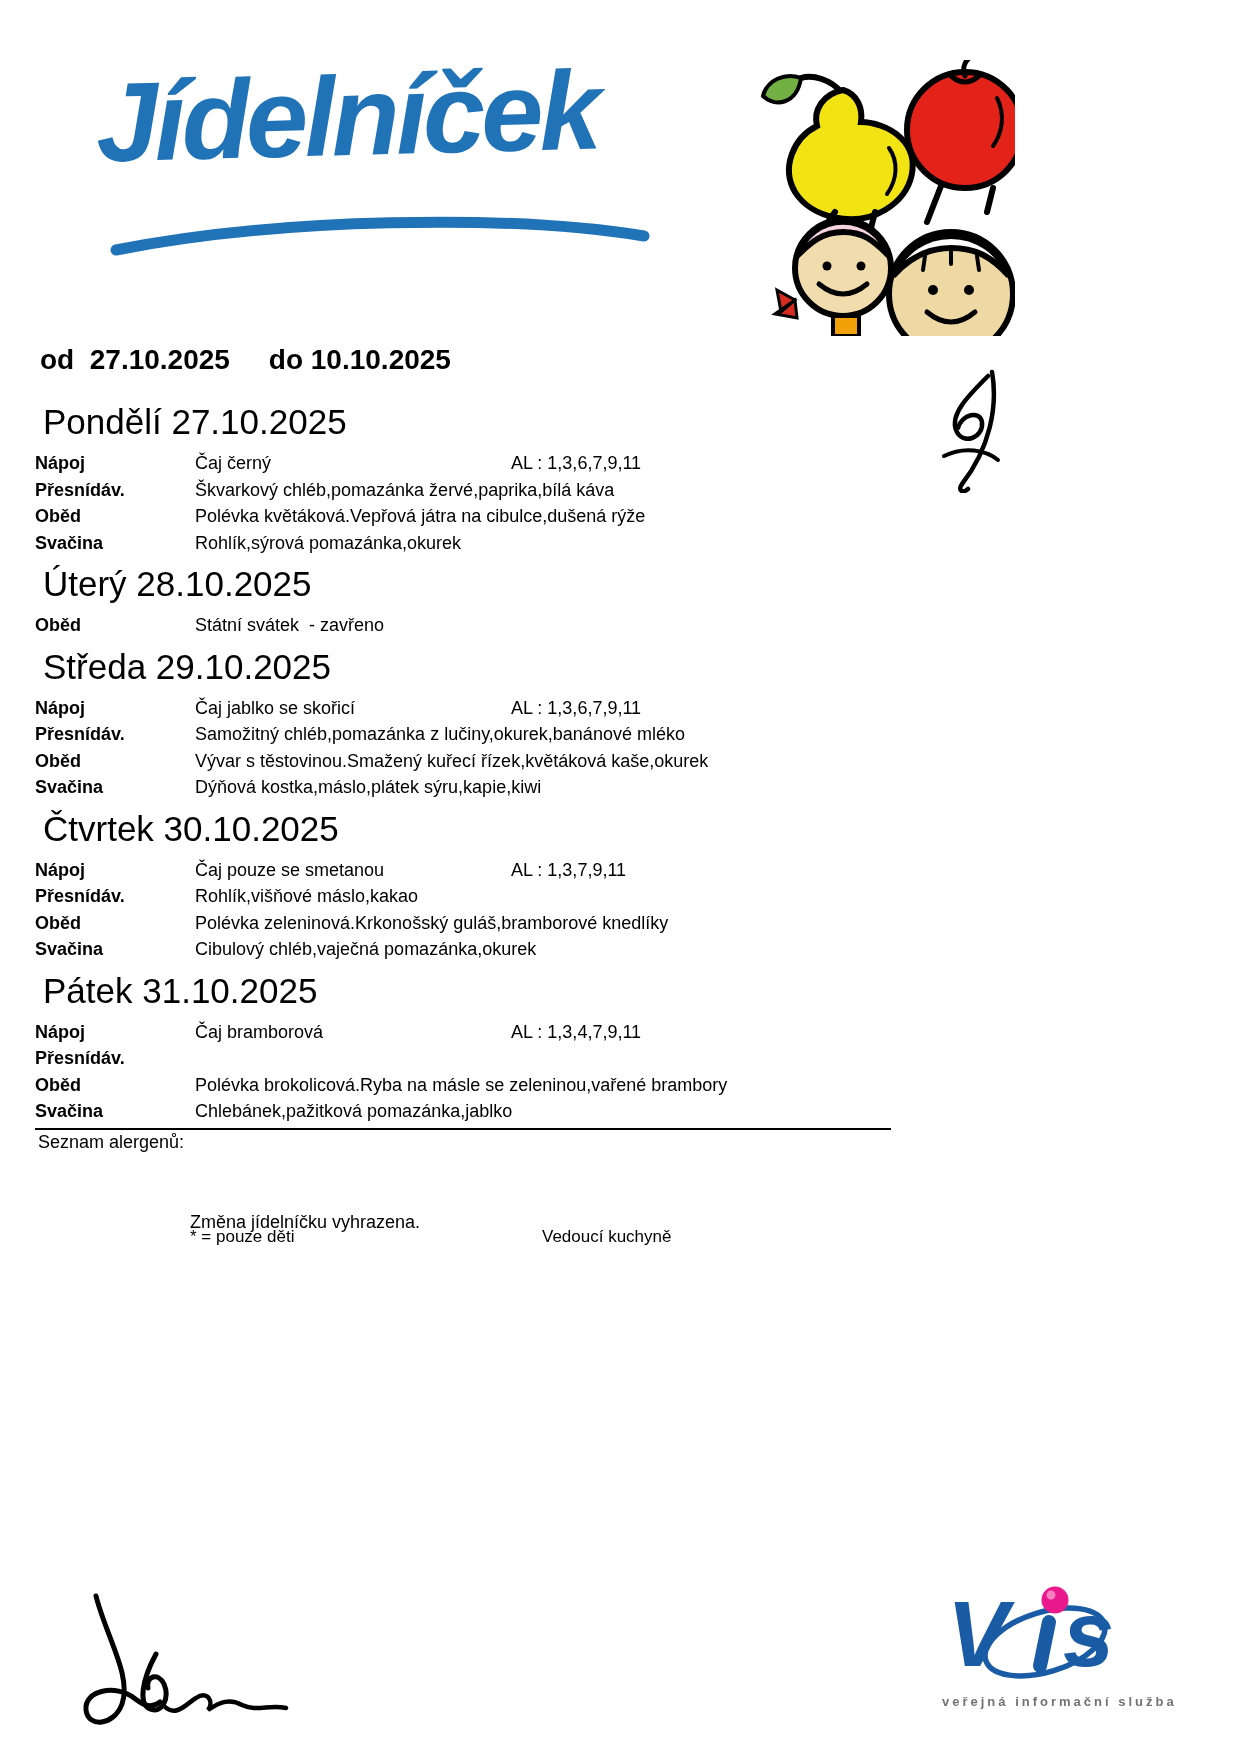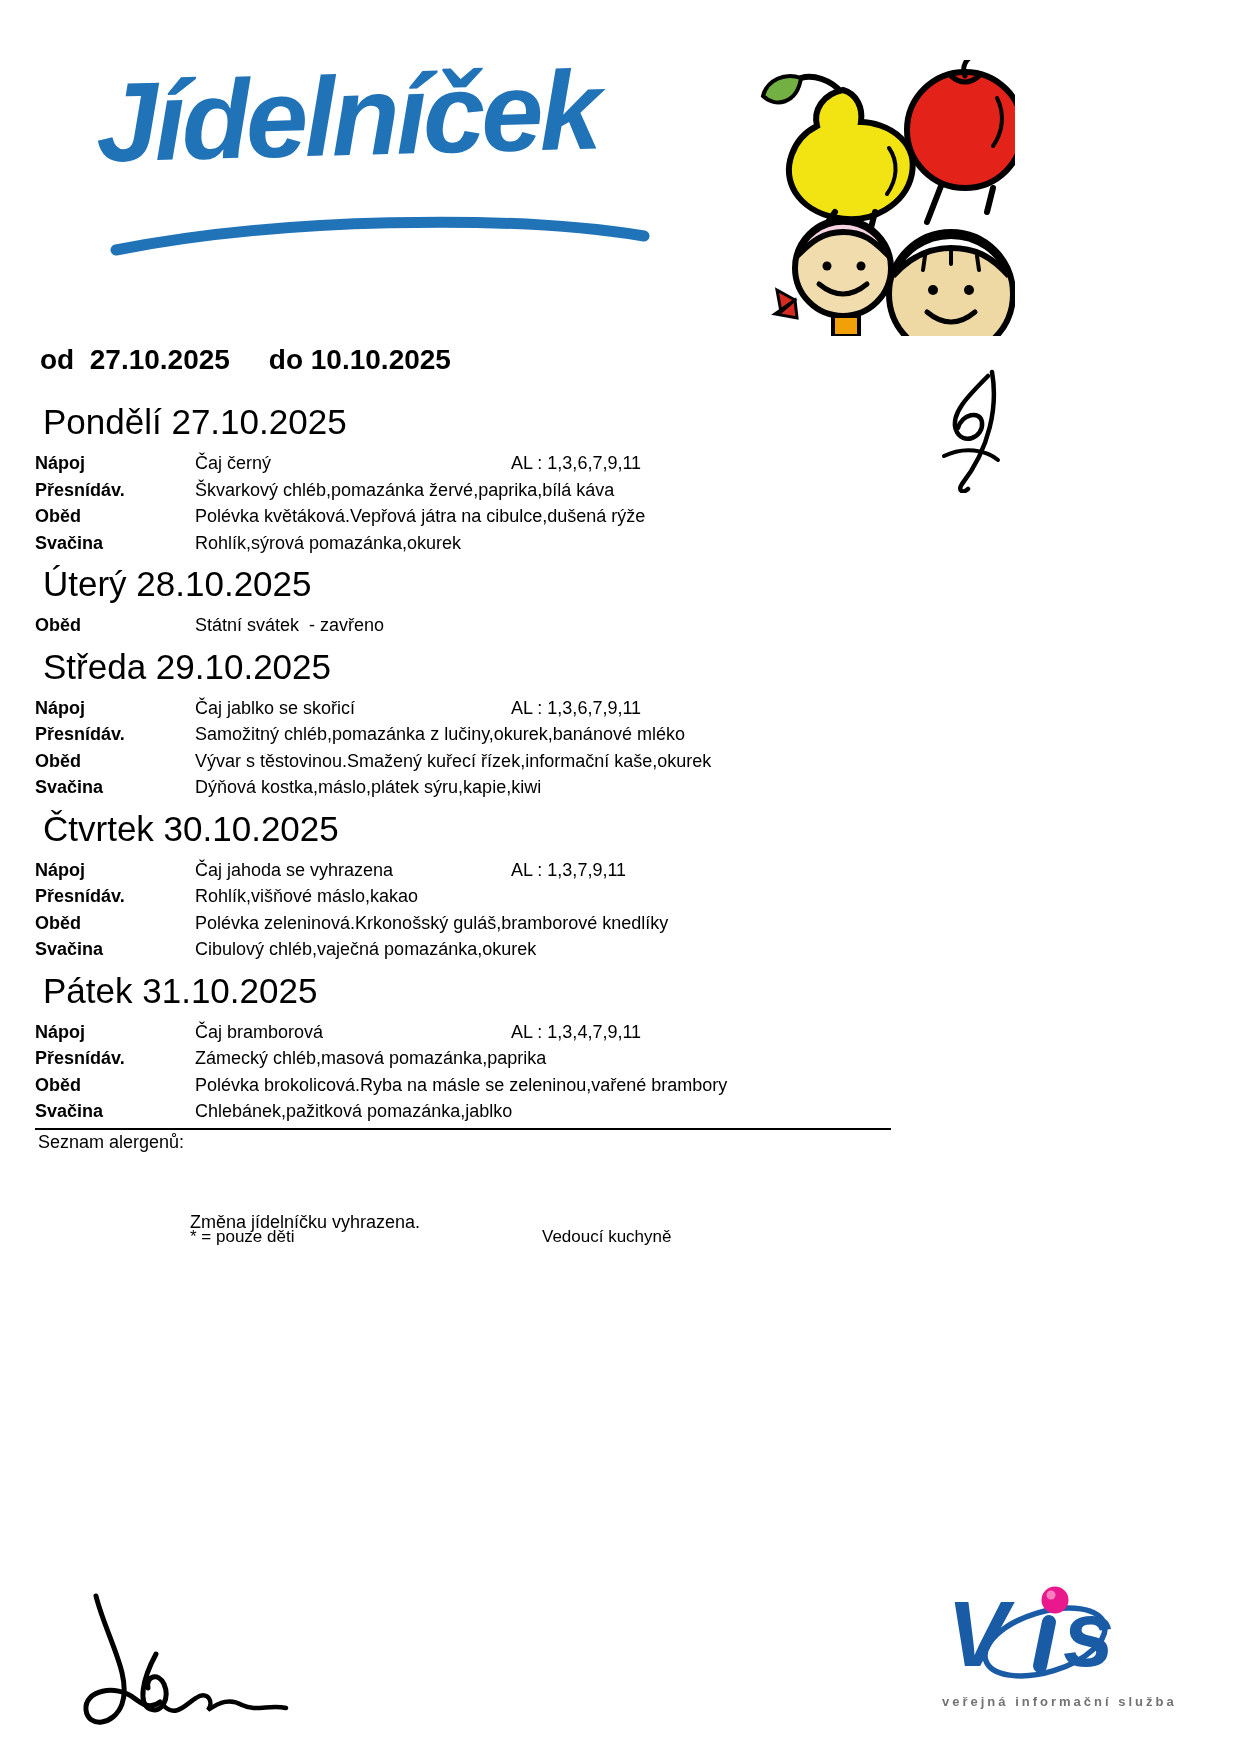--- a/index.html
+++ b/index.html
@@ -145,36 +145,36 @@
       <span class="value"><span class="drink">Čaj jablko se skořicí</span><span>AL : 1,3,6,7,9,11</span></span>
     </div>
 
     <div class="row">
       <span class="label">Přesnídáv.</span>
       <span class="value">Samožitný chléb,pomazánka z lučiny,okurek,banánové mléko</span>
     </div>
 
     <div class="row">
       <span class="label">Oběd</span>
-      <span class="value">Vývar s těstovinou.Smažený kuřecí řízek,informační kaše,okurek</span>
+      <span class="value">Vývar s těstovinou.Smažený kuřecí řízek,květáková kaše,okurek</span>
     </div>
 
     <div class="row">
       <span class="label">Svačina</span>
       <span class="value">Dýňová kostka,máslo,plátek sýru,kapie,kiwi</span>
     </div>
   </div>
     </section>
 
     <section class="day">
       <div class="day-heading">Čtvrtek 30.10.2025</div>
       <div>
     <div class="row">
       <span class="label">Nápoj</span>
-      <span class="value"><span class="drink">Čaj jahoda se vyhrazena</span><span>AL : 1,3,7,9,11</span></span>
+      <span class="value"><span class="drink">Čaj pouze se smetanou</span><span>AL : 1,3,7,9,11</span></span>
     </div>
 
     <div class="row">
       <span class="label">Přesnídáv.</span>
       <span class="value">Rohlík,višňové máslo,kakao</span>
     </div>
 
     <div class="row">
       <span class="label">Oběd</span>
       <span class="value">Polévka zeleninová.Krkonošský guláš,bramborové knedlíky</span>
@@ -190,21 +190,20 @@
     <section class="day">
       <div class="day-heading">Pátek 31.10.2025</div>
       <div>
     <div class="row">
       <span class="label">Nápoj</span>
       <span class="value"><span class="drink">Čaj bramborová</span><span>AL : 1,3,4,7,9,11</span></span>
     </div>
 
     <div class="row">
       <span class="label">Přesnídáv.</span>
-      <span class="value">Zámecký chléb,masová pomazánka,paprika</span>
     </div>
 
     <div class="row">
       <span class="label">Oběd</span>
       <span class="value">Polévka brokolicová.Ryba na másle se zeleninou,vařené brambory</span>
     </div>
 
     <div class="row">
       <span class="label">Svačina</span>
       <span class="value">Chlebánek,pažitková pomazánka,jablko</span>

